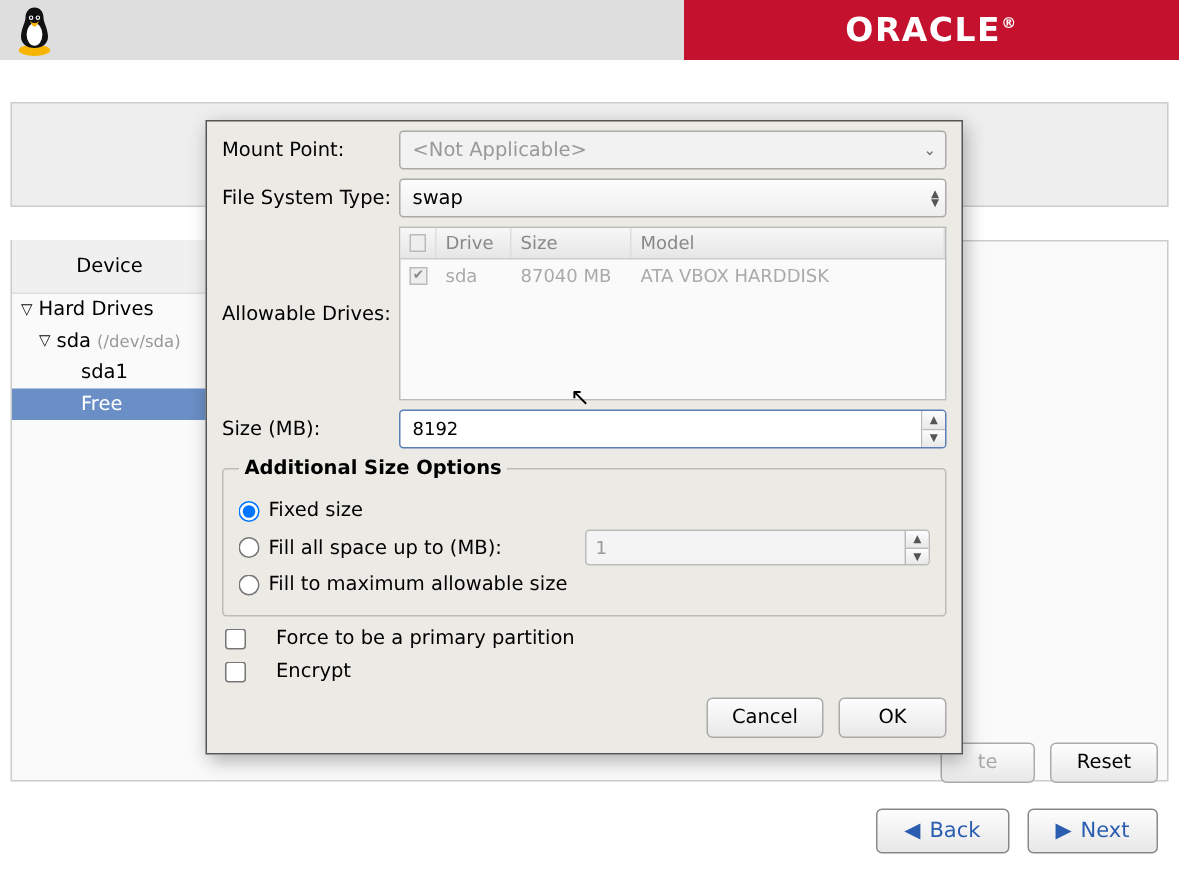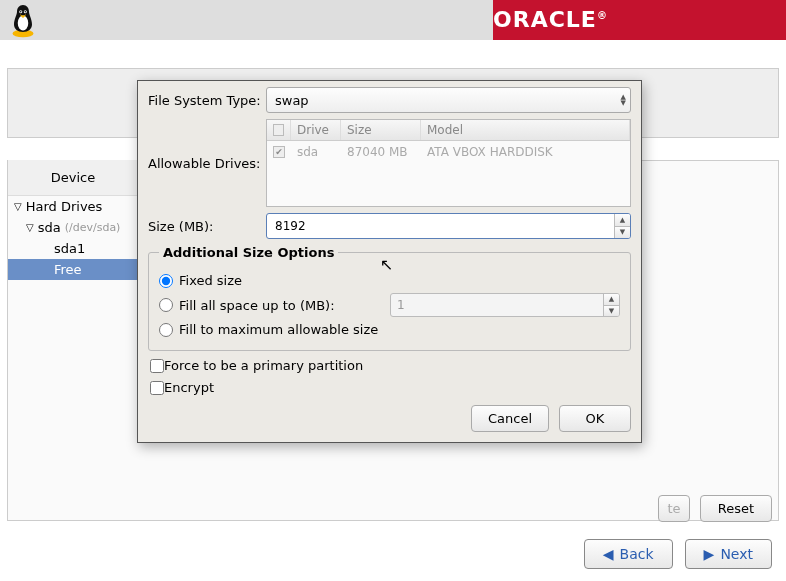--- a/index.html
+++ b/index.html
@@ -1,19 +1,19 @@
 <!DOCTYPE html>
 <html><head>
 <meta charset="utf-8">
 <style>
 * { box-sizing: border-box; margin: 0; padding: 0; font-family: "DejaVu Sans", "Liberation Sans", Arial, sans-serif; }
 body { background: #fff; width: 786px; height: 581px; overflow: hidden; position: relative; }
 
 .header-bar { height: 40px; background: #dedede; display: flex; align-items: center; }
-.red-banner { position: absolute; top: 0; right: 0; height: 40px; width: 293px; background: #c4122e; display: flex; align-items: center; }
+.red-banner { position: absolute; top: 0; right: 0; height: 40px; width: 330px; background: #c4122e; display: flex; align-items: center; justify-content: center; }
 .oracle-logo { color: #fff; font-size: 22px; font-weight: bold; letter-spacing: 1px; font-family: Arial, sans-serif; }
 .oracle-logo sup { font-size: 10px; }
 .tux-icon { width: 30px; margin-left: 8px; }
 
 .bg-panel { position: absolute; top: 68px; left: 7px; right: 7px; height: 70px; background: #eee; border: 1px solid #ccc; }
 .bg-panel2 { position: absolute; top: 160px; left: 7px; right: 7px; bottom: 60px; background: #fafafa; border: 1px solid #ccc; }
 
 .device-tree { position: absolute; top: 160px; left: 8px; width: 130px; }
 .device-header { background: #f0f0f0; text-align: center; padding: 10px 12px; font-size: 13px; border-bottom: 1px solid #ddd; }
 .tree-row { font-size: 13px; padding: 3px 6px; display: flex; align-items: center; gap: 4px; }
@@ -38,42 +38,42 @@
 
 .form-row { display: grid; grid-template-columns: 118px 1fr; align-items: center; margin-bottom: 6px; }
 .form-row.tall { align-items: center; }
 .form-label { font-size: 13px; text-align: left; }
 
 .combo { position: relative; background: linear-gradient(#fdfdfd,#eee); border: 1px solid #aaa; border-radius: 3px; height: 26px; display: flex; align-items: center; padding: 0 8px; font-size: 13px; }
 .combo .arrow { position: absolute; right: 6px; font-size: 10px; color: #666; }
 .combo.disabled { color: #999; background: #f2f2f2; }
 .combo .updown { position: absolute; right: 4px; display: flex; flex-direction: column; font-size: 7px; line-height: 6px; color: #555; }
 
-.drive-table { background: #fafafa; border: 1px solid #bbb; height: 88px; font-size: 12px; }
+.drive-table { background: #fafafa; border: 1px solid #bbb; height: 116px; font-size: 12px; }
 .drive-thead { display: grid; grid-template-columns: 24px 50px 80px 1fr; background: linear-gradient(#f7f7f7,#e6e6e6); border-bottom: 1px solid #ccc; color: #888; }
 .drive-thead > div { padding: 3px 6px; border-right: 1px solid #ddd; }
 .drive-trow { display: grid; grid-template-columns: 24px 50px 80px 1fr; color: #aaa; }
 .drive-trow > div { padding: 4px 6px; }
 .drive-check { display: flex; align-items: center; justify-content: center; }
 .mini-check { width: 12px; height: 12px; border: 1px solid #bbb; background: #eee; display: inline-flex; align-items: center; justify-content: center; font-size: 9px; color: #888; }
 
 .size-input { display: flex; border: 1px solid #5a7fb7; border-radius: 3px; height: 26px; background: #fff; overflow: hidden; }
 .size-input input { flex: 1; border: none; outline: none; padding: 0 8px; font-size: 12px; background: transparent; }
 .spinner { width: 16px; display: flex; flex-direction: column; border-left: 1px solid #bbb; }
 .spinner span { flex: 1; display: flex; align-items: center; justify-content: center; font-size: 7px; color: #555; background: linear-gradient(#fdfdfd,#e8e8e8); cursor: pointer; }
 .spinner span:first-child { border-bottom: 1px solid #bbb; }
 
 fieldset.opts { border: 1px solid #bbb; border-radius: 3px; padding: 8px 10px 8px 10px; margin-top: 4px; }
 fieldset.opts legend { font-size: 13px; padding: 0 4px; font-weight: bold; }
 .radio-row { display: flex; align-items: center; gap: 6px; font-size: 13px; margin: 5px 0; }
 .radio-row input[type=radio] { width: 14px; height: 14px; }
 .fill-input { display: inline-flex; border: 1px solid #bbb; border-radius: 3px; height: 24px; width: 230px; margin-left: auto; background: #f4f4f4; overflow: hidden; }
 .fill-input input { flex: 1; border: none; outline: none; padding: 0 6px; font-size: 12px; background: transparent; color: #999; }
 
-.check-row { display: flex; align-items: center; gap: 0; font-size: 13px; margin: 7px 0 0 2px; }
+.check-row { display: flex; align-items: center; gap: 20px; font-size: 13px; margin: 7px 0 0 2px; }
 .check-row input { width: 14px; height: 14px; }
 
 .dialog-actions { display: flex; justify-content: flex-end; gap: 10px; margin-top: 10px; }
 
 .cursor { position: absolute; top: 255px; left: 380px; font-size: 16px; color: #000; pointer-events: none; }
 </style>
 </head>
 <body>
 
 <div class="header-bar">
@@ -108,38 +108,45 @@
     </div>
   <div class="tree-row tree-indent2">
       <span>sda1</span>
     </div>
   <div class="tree-row tree-indent2 selected">
       <span>Free</span>
     </div>
 </div>
 
 <div class="bottom-buttons">
-  <div class="btn disabled" style="min-width:32px;padding:5px 8px;"><span>te</span></div>
+  <div class="btn disabled" style="min-width:32px;padding:5px 24px;"><span>te</span></div>
   <div class="btn"><span>Reset</span></div>
 </div>
 
 <div class="nav-buttons">
   <div class="nav-btn">
       <span class="nav-arrow">◀</span>
       <span>Back</span>
     </div>
   <div class="nav-btn">
       <span class="nav-arrow">▶</span>
       <span>Next</span>
     </div>
 </div>
 
 <div class="dialog">
   <div class="dialog-body">
 
+    <div class="form-row">
+      <div class="form-label">Mount Point:</div>
+      <div class="combo disabled">
+        <span>&lt;Not Applicable&gt;</span>
+        <span class="arrow">⌄</span>
+      </div>
+    </div>
 
     <div class="form-row">
       <div class="form-label">File System Type:</div>
       <div class="combo">
         <span>swap</span>
         <span class="updown">
             <span>▲</span>
             <span>▼</span>
           </span>
       </div>

